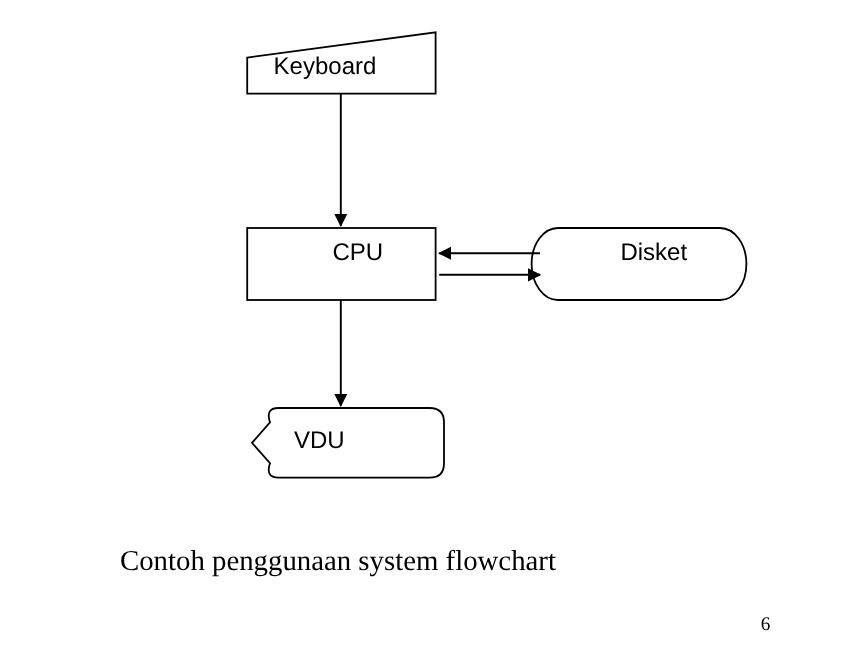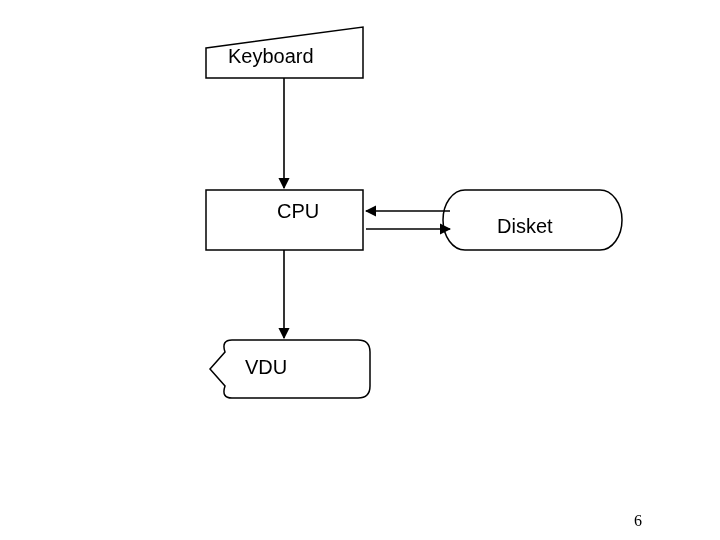--- a/index.html
+++ b/index.html
@@ -81,19 +81,20 @@
     <line x1="284" y1="250" x2="284" y2="338" stroke="#000" stroke-width="1.6" marker-end="url(#arrow)"></line>
 
     <line x1="450" y1="211" x2="366" y2="211" stroke="#000" stroke-width="1.6" marker-end="url(#arrow)"></line>
     <line x1="366" y1="229" x2="450" y2="229" stroke="#000" stroke-width="1.6" marker-end="url(#arrow)"></line>
   </svg>
 
   <div class="node-label" style="left:228px; top:45px;">Keyboard</div>
 
   <div class="node-label" style="left:277px; top:200px;">CPU</div>
 
-  <div class="node-label" style="left:497px; top:200px;margin-top:15px;">Disket</div>
+  <div class="node-label" style="left:517px; top:200px;">Disket</div>
 
   <div class="node-label" style="left:245px; top:356px;">VDU</div>
 
+  <div class="caption" style="left:100px; top:455px;">Contoh penggunaan system flowchart</div>
 
   <div class="pagenum" style="right:18px; bottom:10px;">6</div>
 </div>
 
 </body></html>

